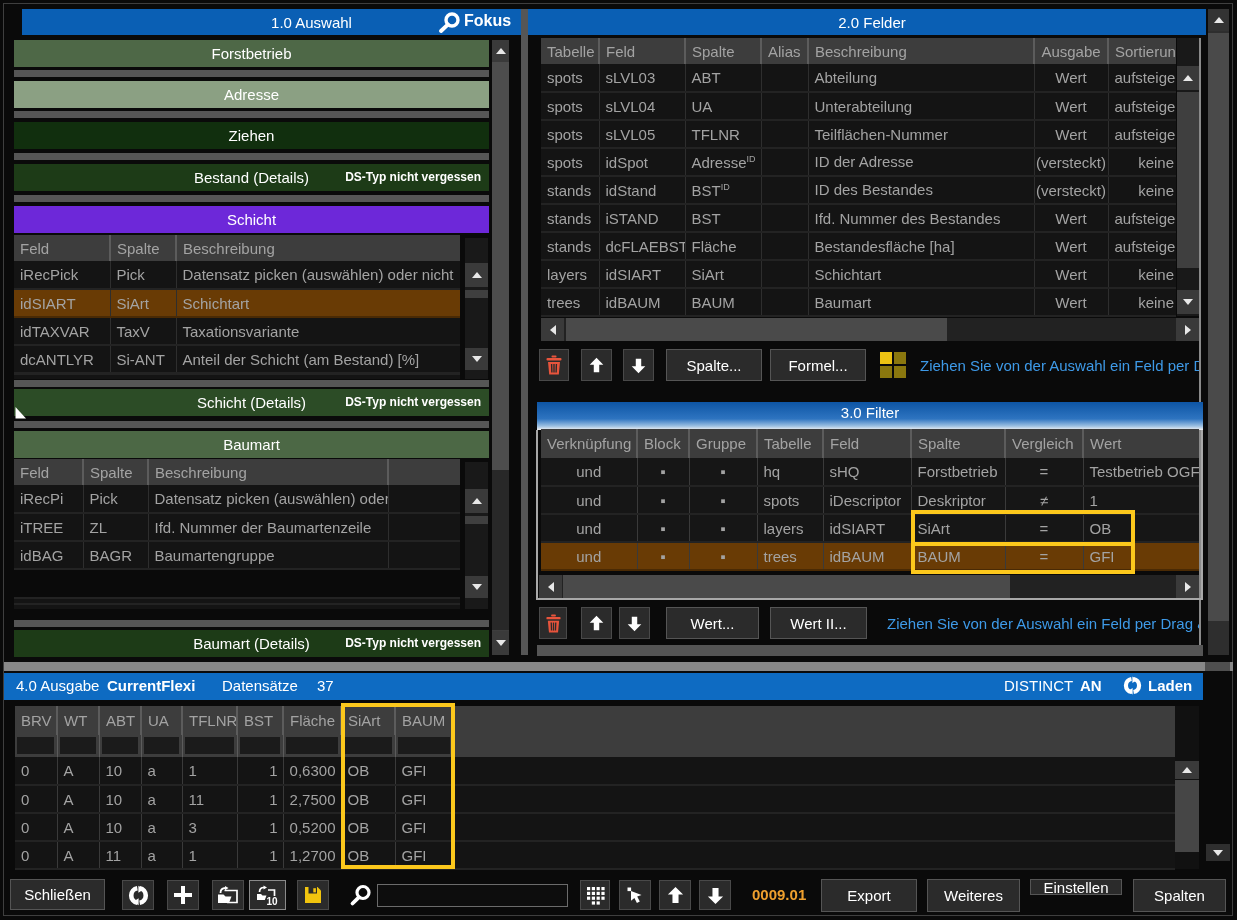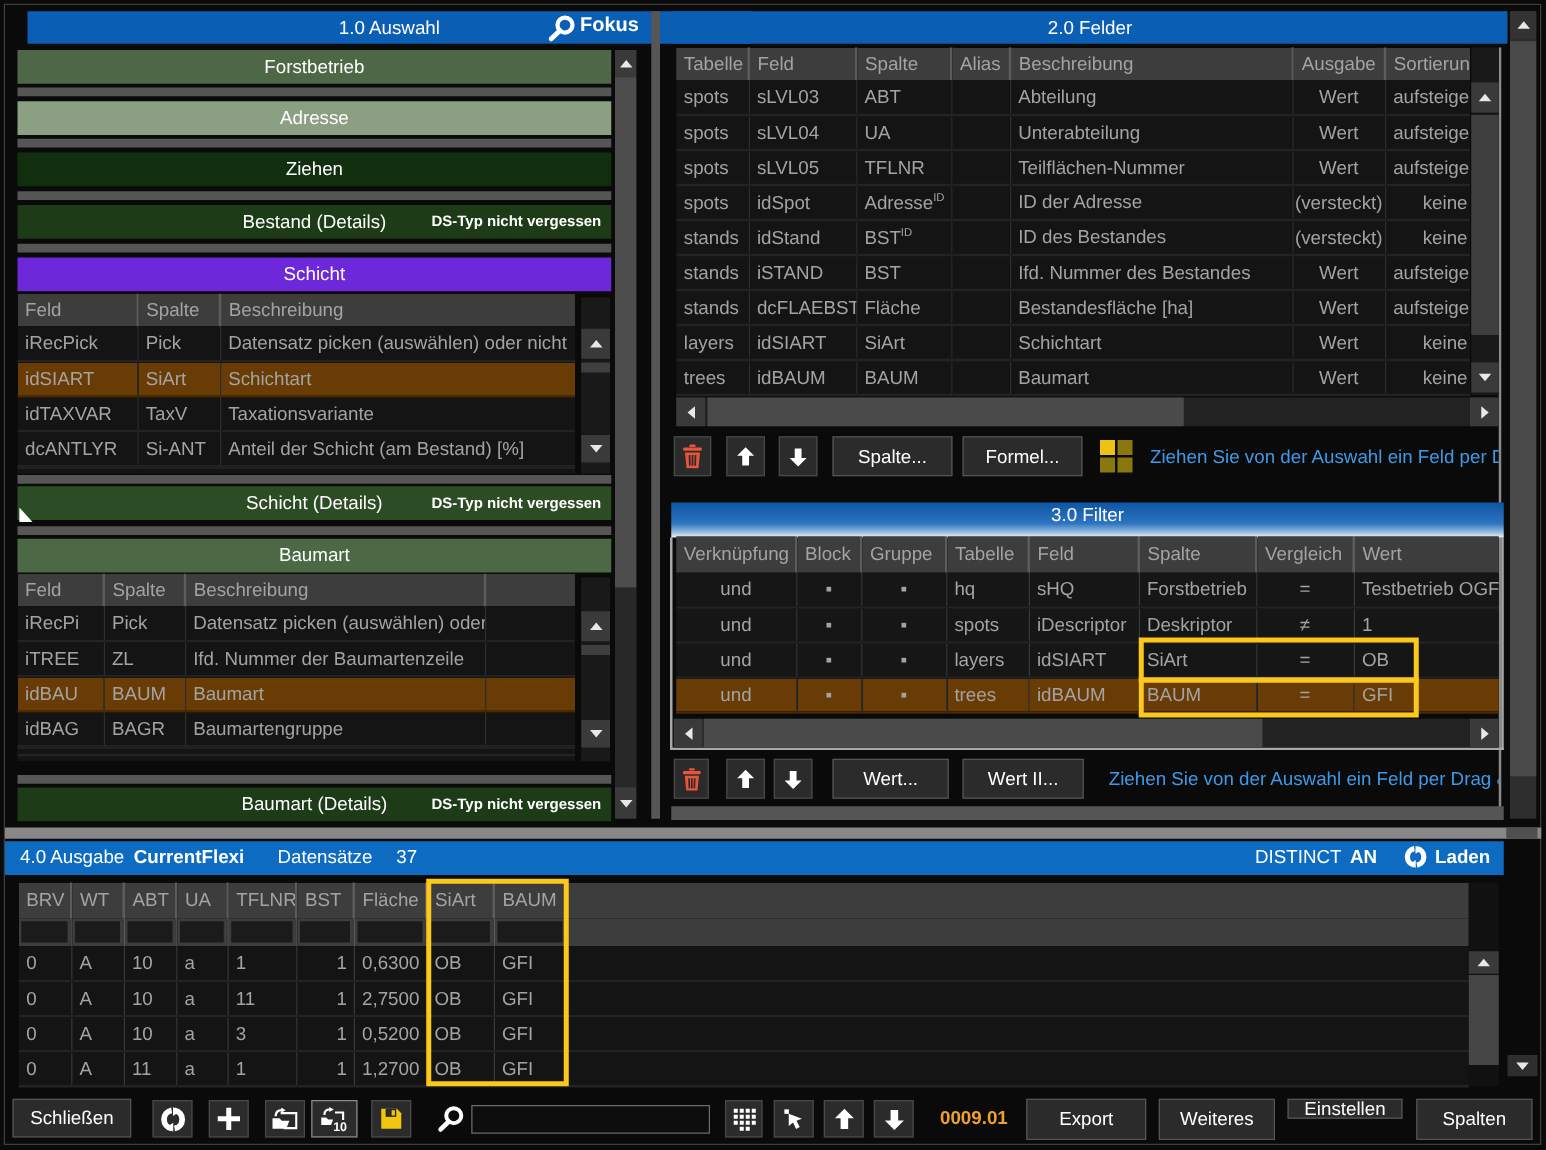--- a/index.html
+++ b/index.html
@@ -144,26 +144,20 @@
         <td>Pick</td>
         <td>Datensatz picken (auswählen) oder ni</td>
         <td></td>
       </tr>
 <tr>
         <td>iTREE</td>
         <td>ZL</td>
         <td>Ifd. Nummer der Baumartenzeile</td>
         <td></td>
       </tr>
-<tr class="sel">
-        <td>idBAU</td>
-        <td>BAUM</td>
-        <td>Baumart</td>
-        <td></td>
-      </tr>
 <tr>
         <td>idBAG</td>
         <td>BAGR</td>
         <td>Baumartengruppe</td>
         <td></td>
       </tr>
 </tbody>
   </table>
 <div class="a" style="left:14px;top:597px;width:446px;height:6px;background:#141414;border-top:2px solid #232323"></div>
 <div class="a" style="left:14px;top:603px;width:446px;height:6px;background:#141414;border-top:2px solid #232323"></div>

